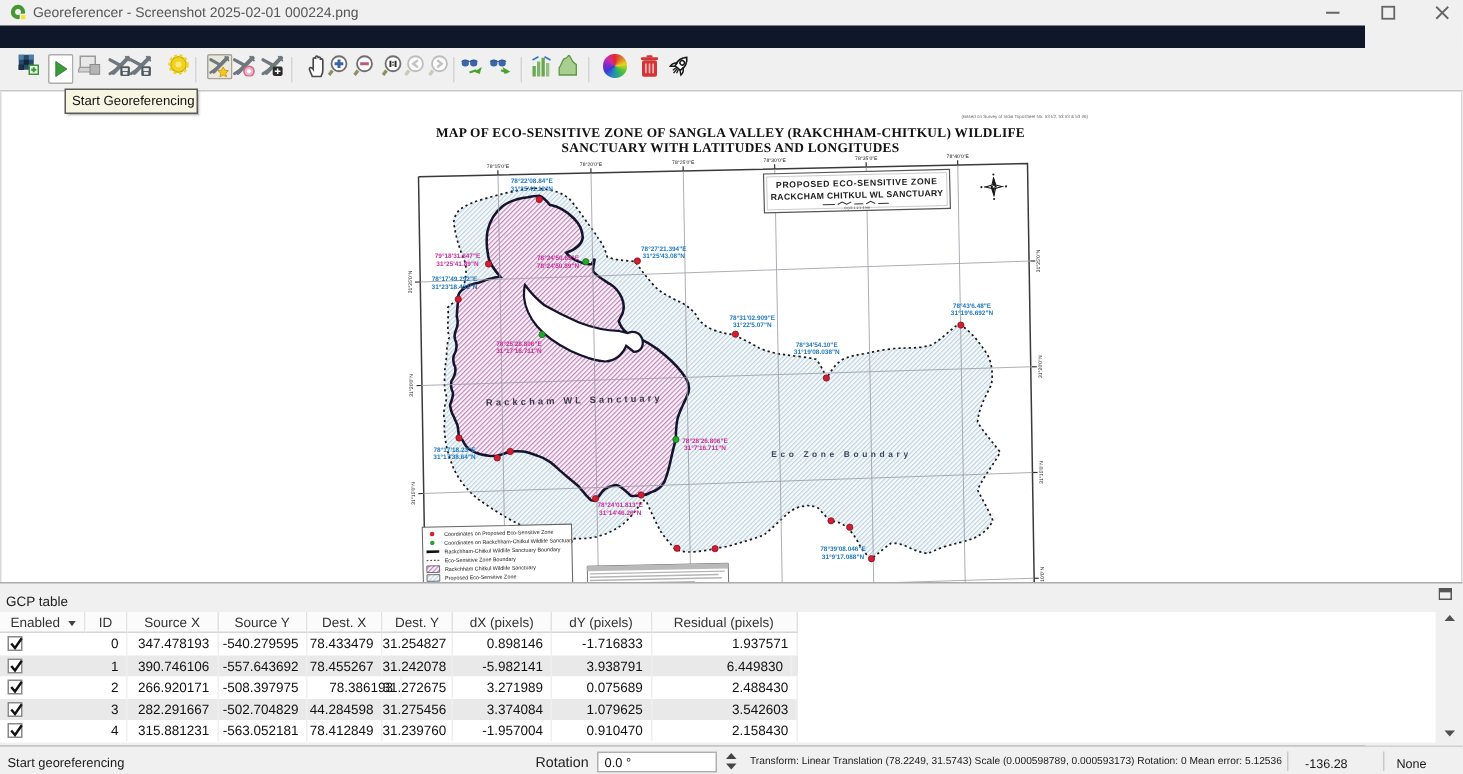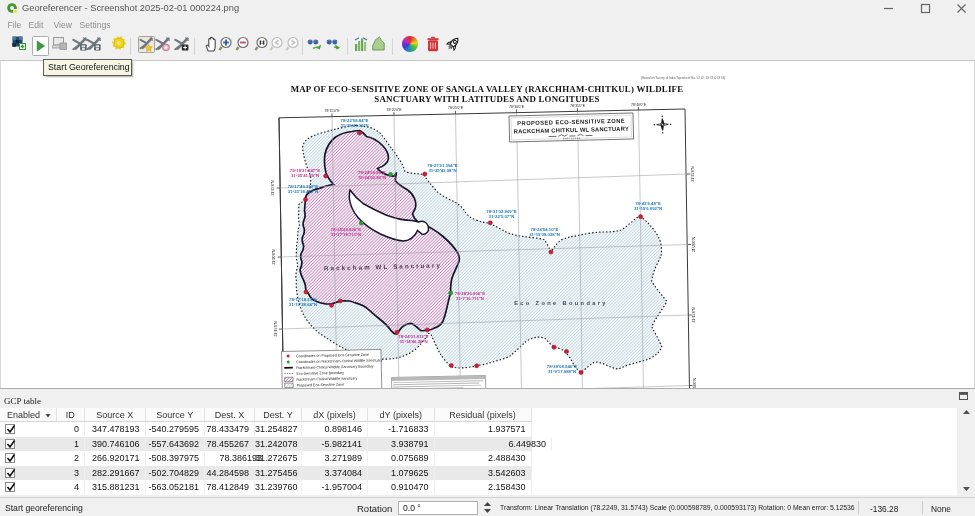--- a/index.html
+++ b/index.html
@@ -18,21 +18,21 @@
 #toolbar { position:absolute; left:0; top:32px; width:975px; height:28px; background:#f0f0f0; }
 .ticon { position:absolute; top:5px; }
 .tsep { position:absolute; top:6px; width:1px; height:17px; background:#d5d5d5; }
 
 #canvas { position:absolute; left:0; top:60px; width:975px; height:328px; background:#ffffff; border-top:1px solid #c8c8c8; box-shadow:inset 1px 0 0 #d9d9d9, inset -1px 0 0 #d9d9d9; }
 #tooltip { position:absolute; left:43px; top:59px; width:89px; height:17px; background:#f6f6e3;
   border:1px solid #5a5a5a; box-shadow:1.5px 1.5px 1.5px rgba(0,0,0,0.25); font-size:8.8px; color:#111;
   line-height:15px; padding-left:4px; z-index:50; white-space:nowrap; }
 
 #gcppanel { position:absolute; left:0; top:388px; width:975px; height:109px; background:#f0f0f0; border-top:1px solid #ababab; }
-#gcptitle { position:absolute; left:4px; top:7px; font-size:9px; color:#222;font-family:Liberation Serif, serif; }
+#gcptitle { position:absolute; left:4px; top:7px; font-size:9px; color:#222; }
 #gcptable { position:absolute; left:0px; top:19px; width:957px; height:87px; background:#fff; }
 .hd { position:absolute; top:0; height:14px; background:#fbfbfb; border-right:1px solid #e2e2e2; border-bottom:1px solid #d6d6d6;
   font-size:9px; color:#333; text-align:center; line-height:14px; }
 .cell { position:absolute; height:14.4px; font-size:9px; color:#111; text-align:right; line-height:14px; padding-right:5px; border-right:1px solid #efefef;}
 .row0 { background:#ffffff; } .row1 { background:#e9e9e9; }
 .rowbg { position:absolute; left:0; width:531.5px; height:14.4px; }
 .cb { position:absolute; width:10px; height:10px; background:#fff; border:1px solid #8a8a8a; }
 
 #statusbar { position:absolute; left:0; top:497px; width:975px; height:19px; background:#f0f0f0; border-top:1px solid #d0d0d0; }
 .sbtext { position:absolute; font-size:8.6px; color:#1a1a1a; }
@@ -58,26 +58,20 @@
         <line x1="2" y1="6.5" x2="11" y2="6.5" stroke="#666" stroke-width="1.2"></line>
       </svg>
     <svg class="wbtn" style="left:919px;top:2px" viewBox="0 0 13 13">
         <rect x="2.5" y="2.5" width="8" height="8" fill="none" stroke="#666" stroke-width="1.2"></rect>
       </svg>
     <svg class="wbtn" style="left:955px;top:2px" viewBox="0 0 13 13">
         <path d="M2.5,2.5 L10.5,10.5 M10.5,2.5 L2.5,10.5" stroke="#666" stroke-width="1.2"></path>
       </svg>
   </div>
 
-  <div id="menubar">
-    <span class="mitem" style="left:7.5px">File</span>
-    <span class="mitem" style="left:28.5px">Edit</span>
-    <span class="mitem" style="left:53.5px">View</span>
-    <span class="mitem" style="left:79.5px">Settings</span>
-  </div>
 
   <div id="toolbar">
     <svg class="ticon" style="left:12px;top:4px" width="14" height="14" viewBox="0 0 14 14">
         <rect x="0.5" y="0.5" width="10" height="10" fill="#274b6d"></rect>
         <rect x="0.5" y="0.5" width="3.3" height="3.3" fill="#4d7fa8"></rect>
         <rect x="7.2" y="0.5" width="3.3" height="3.3" fill="#4d7fa8"></rect>
         <rect x="3.8" y="3.8" width="3.4" height="3.4" fill="#10263c"></rect>
         <rect x="0.5" y="7.2" width="3.3" height="3.3" fill="#133click"></rect>
         <rect x="0.5" y="7.2" width="3.3" height="3.3" fill="#16324e"></rect>
         <rect x="7.2" y="7.2" width="3.3" height="3.3" fill="#16324e"></rect>
@@ -416,21 +410,21 @@
       <svg style="position:absolute;left:5px;top:29.8px" width="12" height="12" viewBox="0 0 12 12">
           <path d="M2.5,6 L5,9 L9.5,2.5" fill="none" stroke="#111" stroke-width="1.6"></path>
         </svg>
       <div class="cell" style="left:56.5px;top:28.8px;width:28.5px">1</div>
       <div class="cell" style="left:85px;top:28.8px;width:60.5px">390.746106</div>
       <div class="cell" style="left:145.5px;top:28.8px;width:59.5px">-557.643692</div>
       <div class="cell" style="left:205px;top:28.8px;width:50px">78.455267</div>
       <div class="cell" style="left:255px;top:28.8px;width:47px">31.242078</div>
       <div class="cell" style="left:302px;top:28.8px;width:66px">-5.982141</div>
       <div class="cell" style="left:368px;top:28.8px;width:66.5px">3.938791</div>
-      <div class="cell" style="left:455px;top:28.8px;width:97.0px">6.449830</div>
+      <div class="cell" style="left:431px;top:28.8px;width:97.0px">6.449830</div>
       <div class="rowbg row0" style="top:43.2px"></div>
       <div class="cb" style="left:5px;top:45.2px"></div>
       <svg style="position:absolute;left:5px;top:44.2px" width="12" height="12" viewBox="0 0 12 12">
           <path d="M2.5,6 L5,9 L9.5,2.5" fill="none" stroke="#111" stroke-width="1.6"></path>
         </svg>
       <div class="cell" style="left:56.5px;top:43.2px;width:28.5px">2</div>
       <div class="cell" style="left:85px;top:43.2px;width:60.5px">266.920171</div>
       <div class="cell" style="left:145.5px;top:43.2px;width:59.5px">-508.397975</div>
       <div class="cell" style="left:218px;top:43.2px;width:50px">78.386193</div>
       <div class="cell" style="left:255px;top:43.2px;width:47px">31.272675</div>

